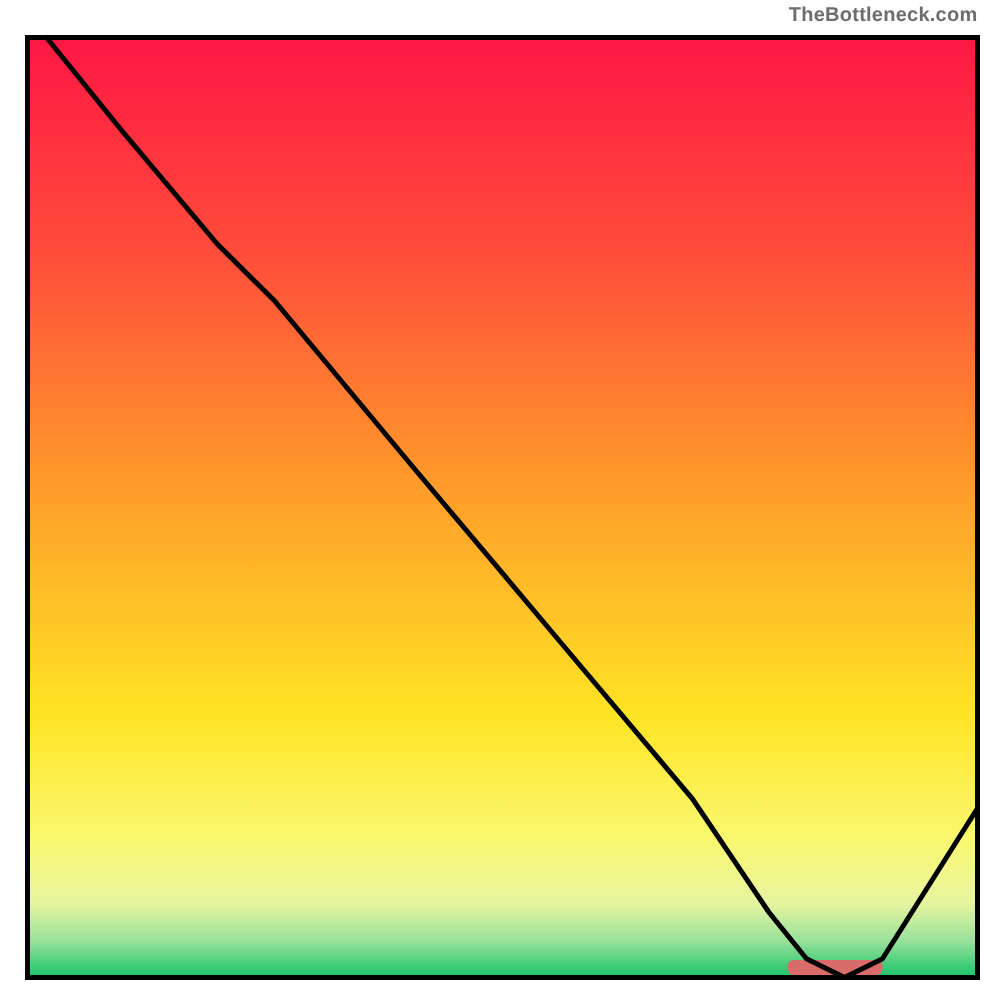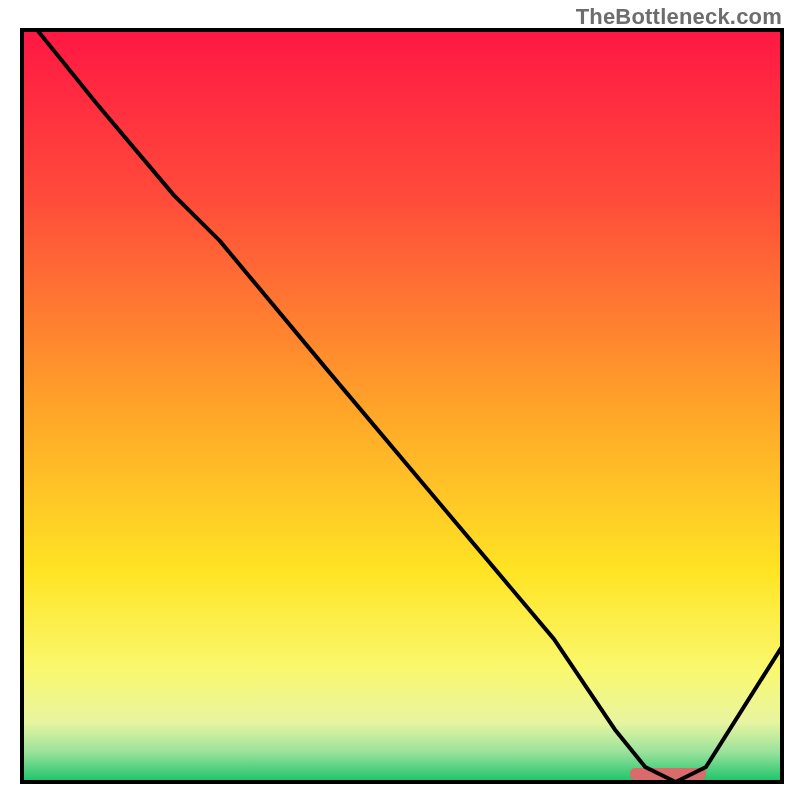--- a/index.html
+++ b/index.html
@@ -13,21 +13,21 @@
   }
   .canvas {
     position: relative;
     width: 800px;
     height: 800px;
   }
   .watermark {
     position: absolute;
     top: 4px;
     right: 18px;
-    font-size: 22px;
+    font-size: 16px;
     font-weight: 600;
     color: #6d6d6d;
     letter-spacing: 0.2px;
   }
   svg {
     display: block;
   }
 </style>
 </head>
 <body>

